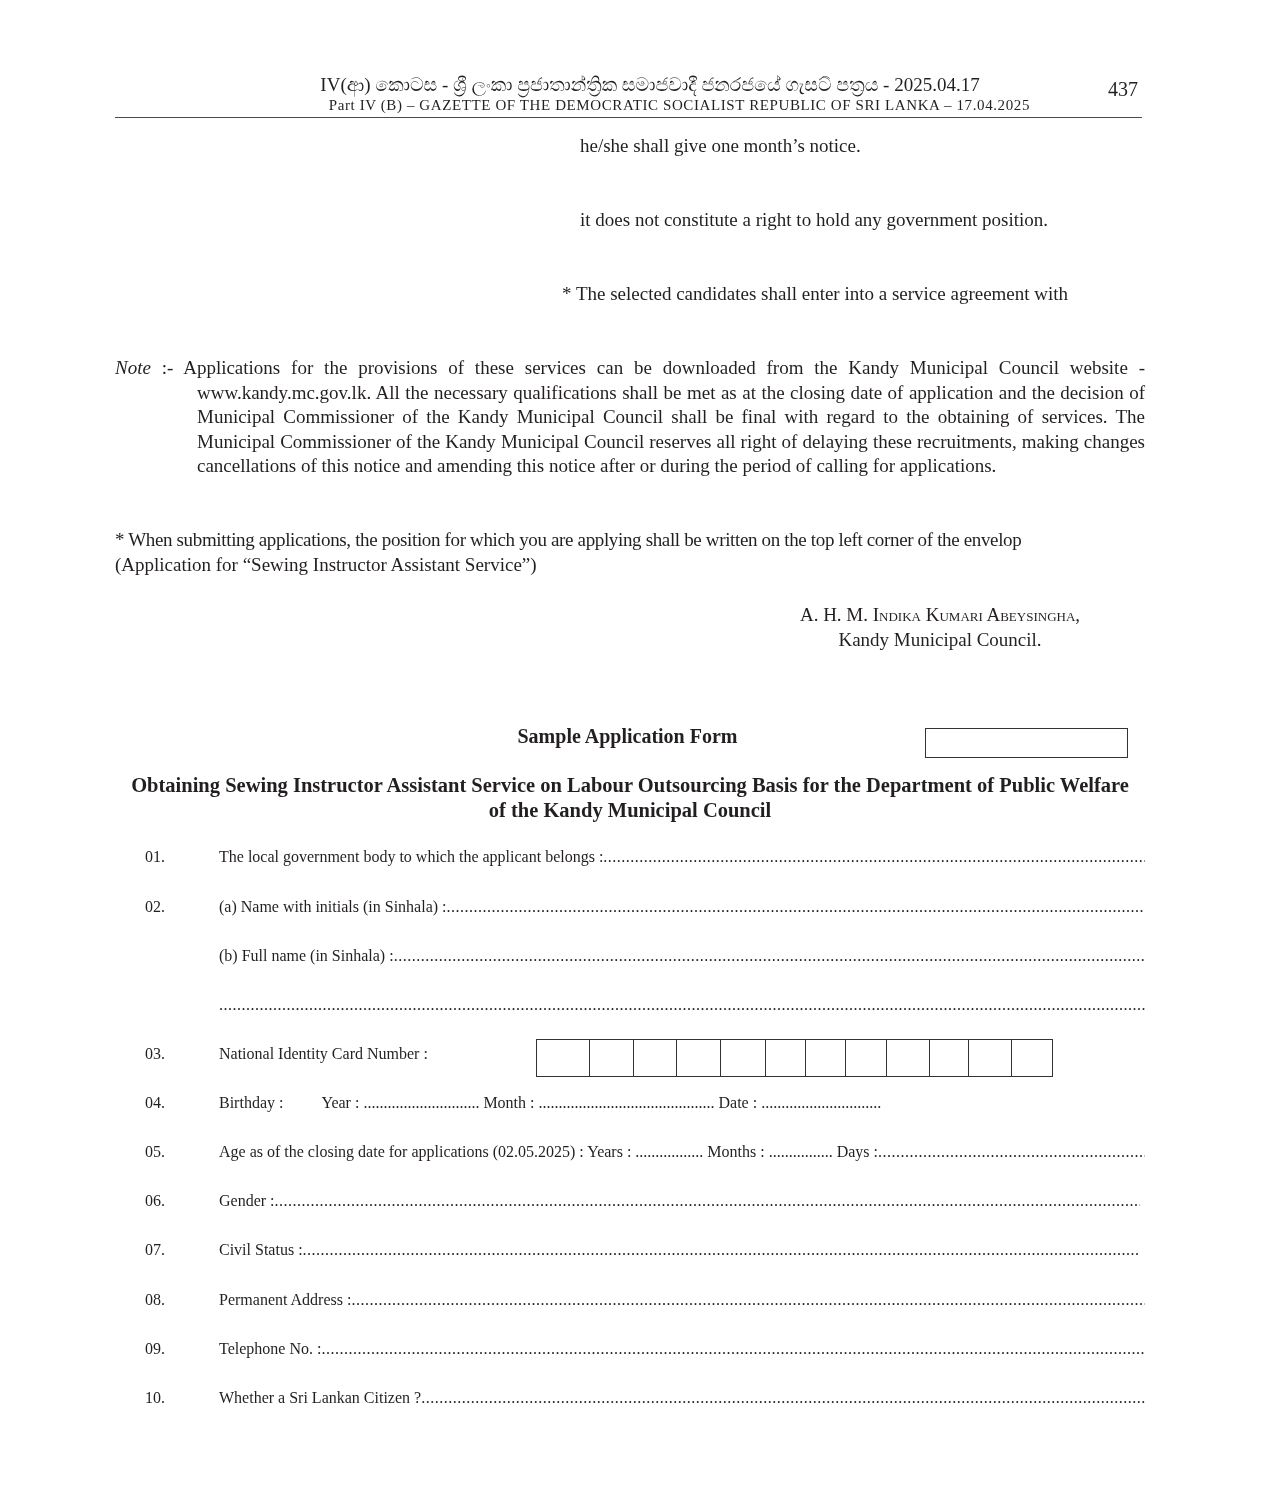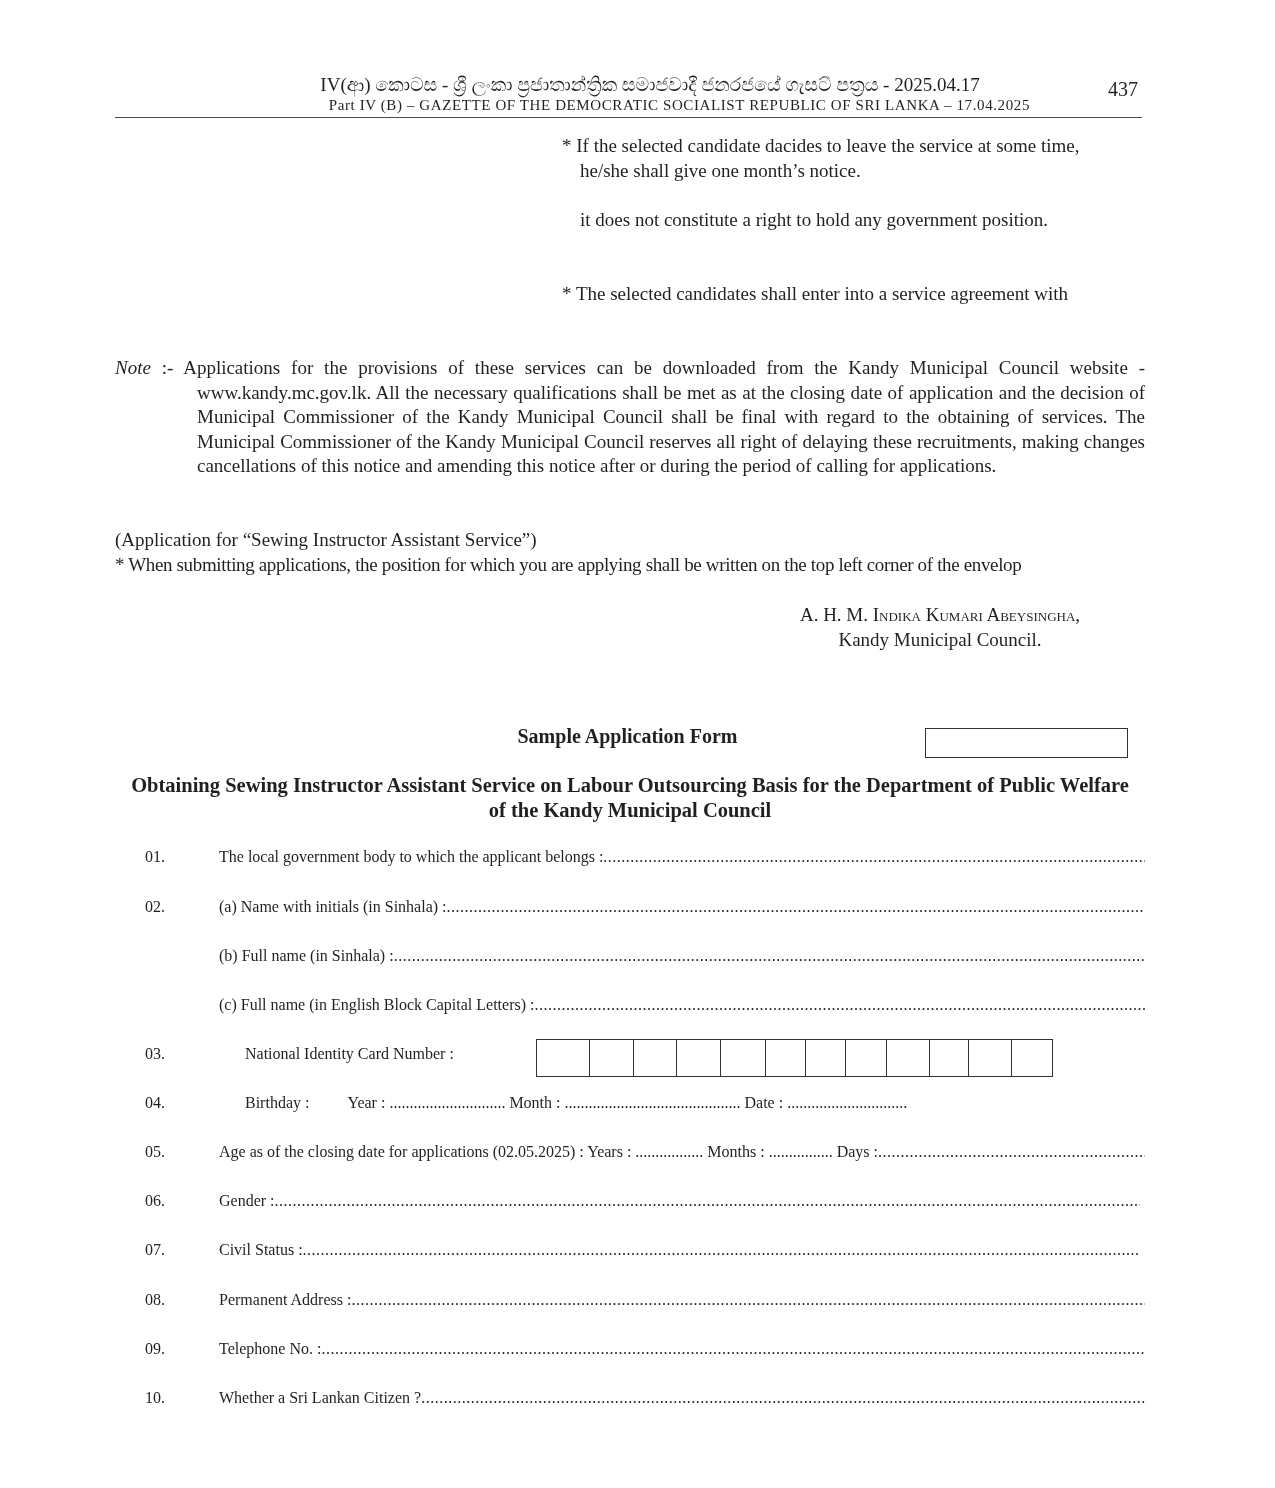--- a/index.html
+++ b/index.html
@@ -23,49 +23,48 @@
   .ref-box { left: 925px; top: 728px; width: 201px; height: 28px; border: 1.5px solid #333; }
   .main-title { left: 130px; top: 773px; width: 1000px; text-align: center; font-weight: bold; font-size: 20.5px; line-height: 24.5px; }
   .row { left: 145px; width: 1000px; height: 26px; font-size: 16px; white-space: nowrap; }
   .row .num { position: absolute; left: 0; top: 0; }
   .row .field { position: absolute; left: 74px; top: 0; right: 0; display: flex; overflow: hidden; }
   .row .lab { flex: 0 0 auto; }
   .row .dots { flex: 1 1 auto; overflow: hidden; letter-spacing: 0.5px; }
   .nic { left: 536px; top: 1039px; height: 36px; display: flex; border: 1.3px solid #333; }
   .nic .cell { height: 36px; border-right: 1.3px solid #333; box-sizing: border-box; }
   .nic .cell:last-child { border-right: none; }
-  .bday { position: absolute; left: 74px; top: 0; white-space: nowrap; margin-left: 26px; }
+  .bday { position: absolute; left: 74px; top: 0; white-space: nowrap; }
 </style>
 </head>
 <body>
 
 <div class="abs hdr-si">IV(ආ) කොටස - ශ්‍රී ලංකා ප්‍රජාතාන්ත්‍රික සමාජවාදී ජනරජයේ ගැසට් පත්‍රය - 2025.04.17</div>
 <div class="abs hdr-en">Part IV (B) – GAZETTE OF THE DEMOCRATIC SOCIALIST REPUBLIC OF SRI LANKA – 17.04.2025</div>
 <div class="abs page-no">437</div>
 <div class="abs rule"></div>
 
 <div class="abs cond" style="top:133px;">
-  <span>* If the selected candidate dacides to leave the service at some time,</span>
   <span class="line2">he/she shall give one month’s notice.</span>
 </div>
 <div class="abs cond" style="top:207px;">
   <span class="line2">it does not constitute a right to hold any government position.</span>
 </div>
 <div class="abs cond" style="top:281px;">
   <span>* The selected candidates shall enter into a service agreement with</span>
 </div>
 
 <div class="abs note">
   <span class="first"><span class="lbl">Note</span><span> :- </span><span>Applications for the provisions of these services can be downloaded from the Kandy Municipal Council website -</span></span>
   <span class="body">www.kandy.mc.gov.lk. All the necessary qualifications shall be met as at the closing date of application and the decision of Municipal Commissioner of the Kandy Municipal Council shall be final with regard to the obtaining of services. The Municipal Commissioner of the Kandy Municipal Council reserves all right of delaying these recruitments, making changes cancellations of this notice and amending this notice after or during the period of calling for applications.</span>
 </div>
 
 <div class="abs env">
+  <div style="letter-spacing:-0.35px;">* When submitting applications, the position for which you are applying shall be written on the top left corner of the envelop</div>
   <div>(Application for “Sewing Instructor Assistant Service”)</div>
-  <div style="letter-spacing:-0.35px;">* When submitting applications, the position for which you are applying shall be written on the top left corner of the envelop</div>
 </div>
 
 <div class="abs sig">
   <div class="sc">A. H. M. Indika Kumari Abeysingha,</div>
   <div>Kandy Municipal Council.</div>
 </div>
 
 <div class="abs form-title">Sample Application Form</div>
 <div class="abs ref-box"></div>
 <div class="abs main-title">Obtaining Sewing Instructor Assistant Service on Labour Outsourcing Basis for the Department of Public Welfare of the Kandy Municipal Council</div>
@@ -90,21 +89,20 @@
   <span class="num"></span>
   <span class="field">
       <span class="lab">(b) Full name (in Sinhala) : </span>
       <span class="dots">..........................................................................................................................................................................................................................</span>
     </span>
 </div>
 
 <div class="abs row" style="top:996px;">
   <span class="num"></span>
   <span class="field">
-      <span class="lab">(c) Full name (in English Block Capital Letters) : </span>
       <span class="dots">..........................................................................................................................................................................................................................</span>
     </span>
 </div>
 
 <div class="abs row" style="top:1045px;">
   <span class="num">03.</span>
   <span class="bday">National Identity Card Number :</span>
 </div>
 <div class="abs nic">
   <div class="cell" style="width:53px"></div>

